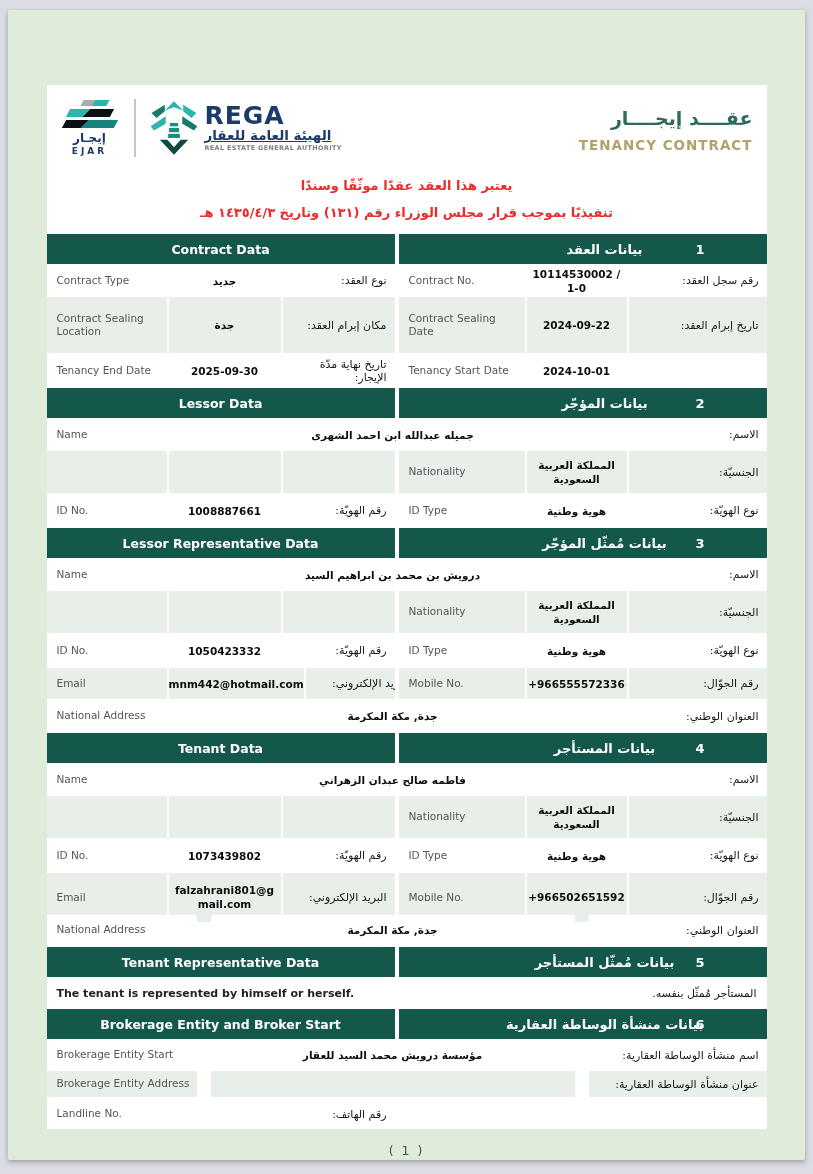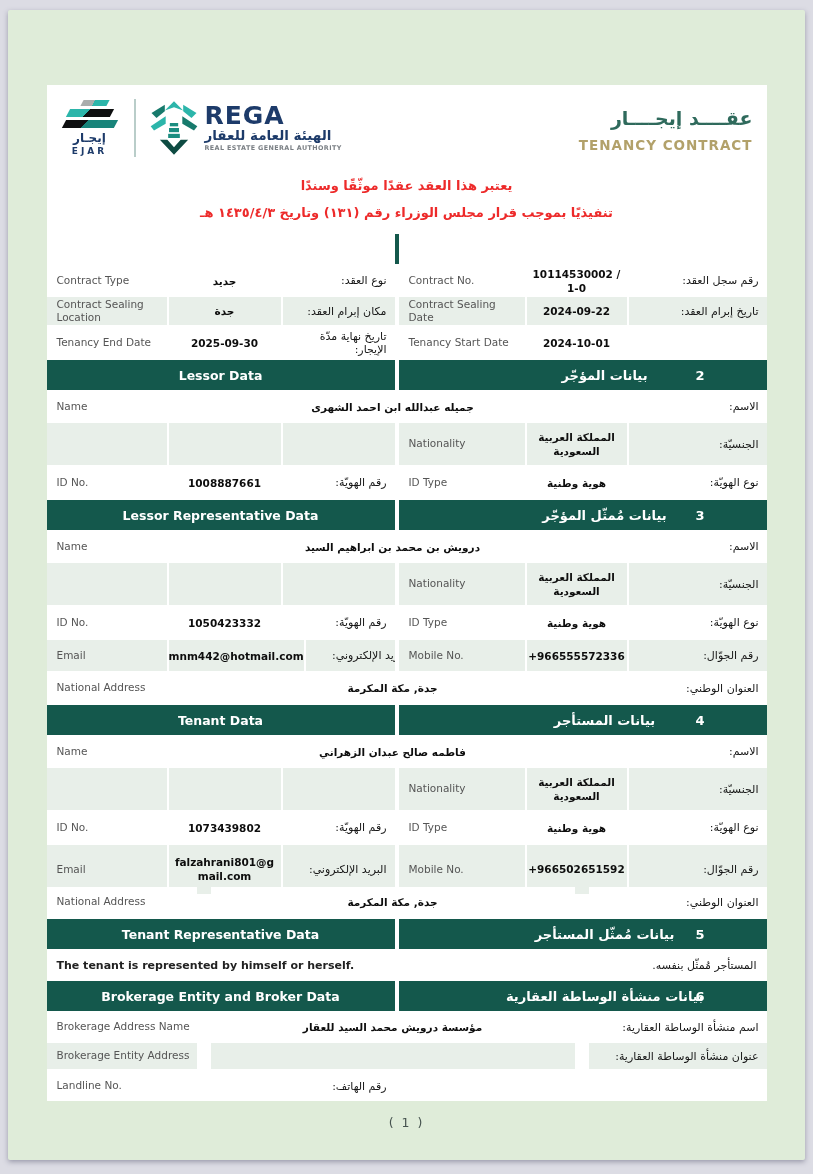--- a/index.html
+++ b/index.html
@@ -31,21 +31,21 @@
   .s2{width:44px;height:8px;transform:skewX(-28deg);
       background:linear-gradient(115deg,var(--teal) 42%,#0E0F10 42%);}
   .s3{width:52px;height:8px;transform:skewX(-28deg);
       background:linear-gradient(115deg,#0E0F10 40%,#18847A 40%);}
   .ejar-ar{font-size:12px;font-weight:bold;color:var(--navy);line-height:1.1;}
   .ejar-en{font-size:9px;font-weight:bold;letter-spacing:3px;color:var(--navy);}
   .logo-divider{width:2px;height:58px;background:#B9CDC9;}
   .rega-logo{display:flex;align-items:center;gap:6px;}
   .rega-text{display:flex;flex-direction:column;align-items:flex-start;}
   .rega-name{font-size:25px;font-weight:bold;color:var(--navy);line-height:.95;letter-spacing:1px;}
-  .rega-ar{font-size:13.5px;font-weight:bold;color:var(--navy);line-height:1.25;}
+  .rega-ar{font-size:13.5px;font-weight:bold;color:var(--navy);line-height:1.25;text-decoration:underline;}
   .rega-en{font-size:6.4px;color:#7A7F84;letter-spacing:.4px;font-weight:bold;}
   .title-block{display:flex;flex-direction:column;align-items:flex-end;padding-top:8px;padding-right:2px;}
   .title-ar{font-size:19px;font-weight:bold;color:var(--teal-title);}
   .title-en{font-size:13.5px;font-weight:bold;color:var(--gold);letter-spacing:1px;margin-top:8px;}
 
   .disclaimer{color:var(--red);font-weight:bold;text-align:center;font-size:13px;line-height:2.05;margin:0 0 8px;}
 
   
   .sec-head{display:grid;grid-template-columns:348px 4px 368px;height:30px;margin-bottom:2px;}
   .sh-en{background:var(--green);color:#fff;display:flex;align-items:center;justify-content:center;
@@ -121,40 +121,41 @@
     </div>
 
     <div class="disclaimer" dir="rtl">
       <div>يعتبر هذا العقد عقدًا موثّقًا وسندًا</div>
       <div>تنفيذيًا بموجب قرار مجلس الوزراء رقم (١٣١) وتاريخ ١٤٣٥/٤/٣ هـ</div>
     </div>
 
     <div id="sections">
         <div class="section">
           <div class="sec-head">
+            <div class="sh-en">Contract Data</div>
             <div class="sh-gap"></div>
             <div class="sh-ar" dir="rtl">
               <span class="sh-num">1</span>
               <span class="sh-title">بيانات العقد</span>
             </div>
           </div>
           <div class="row split" style="height: 29px;">
             <div class="half half-l">
               <span class="cell lab-en">Contract Type</span>
               <span class="cell val" dir="auto">جديد</span>
               <span class="cell lab-ar" dir="rtl">نوع العقد:</span>
             </div>
             <div class="mid-gap"></div>
             <div class="half half-r">
               <span class="cell lab-en">Contract No.</span>
               <span class="cell val" dir="auto">10114530002 / 1-0</span>
               <span class="cell lab-ar" dir="rtl">رقم سجل العقد:</span>
             </div>
           </div>
-          <div class="row shade split" style="height: 28px;">
+          <div class="row shade split" style="height: 56px;">
             <div class="half half-l">
               <span class="cell lab-en">Contract Sealing Location</span>
               <span class="cell val" dir="auto">جدة</span>
               <span class="cell lab-ar" dir="rtl">مكان إبرام العقد:</span>
             </div>
             <div class="mid-gap"></div>
             <div class="half half-r">
               <span class="cell lab-en">Contract Sealing Date</span>
               <span class="cell val" dir="auto">2024-09-22</span>
               <span class="cell lab-ar" dir="rtl">تاريخ إبرام العقد:</span>
@@ -341,29 +342,29 @@
               <span class="sh-title">بيانات مُمثّل المستأجر</span>
             </div>
           </div>
           <div class="row text" style="height: 28px;">
             <span class="cell note-en">The tenant is represented by himself or herself.</span>
             <span class="cell note-ar" dir="rtl">المستأجر مُمثّل بنفسه.</span>
           </div>
         </div>
         <div class="section">
           <div class="sec-head">
-            <div class="sh-en">Brokerage Entity and Broker Data</div>
+            <div class="sh-en">Brokerage Entity and Broker Start</div>
             <div class="sh-gap"></div>
             <div class="sh-ar" dir="rtl">
               <span class="sh-num">6</span>
               <span class="sh-title">بيانات منشأة الوساطة العقارية</span>
             </div>
           </div>
           <div class="row full" style="height: 28px;">
-            <span class="cell lab-en">Brokerage Address Name</span>
+            <span class="cell lab-en">Brokerage Entity Start</span>
             <span class="cell val" dir="auto">مؤسسة درويش محمد السيد للعقار</span>
             <span class="cell lab-ar" dir="rtl">اسم منشأة الوساطة العقارية:</span>
           </div>
           <div class="row shade full" style="height: 26px;">
             <span class="cell lab-en">Brokerage Entity Address</span>
             <span class="cell val" dir="auto"></span>
             <span class="cell lab-ar" dir="rtl">عنوان منشأة الوساطة العقارية:</span>
           </div>
           <div class="row split" style="height: 30px; gap: 12px;">
             <div class="half half-l">

